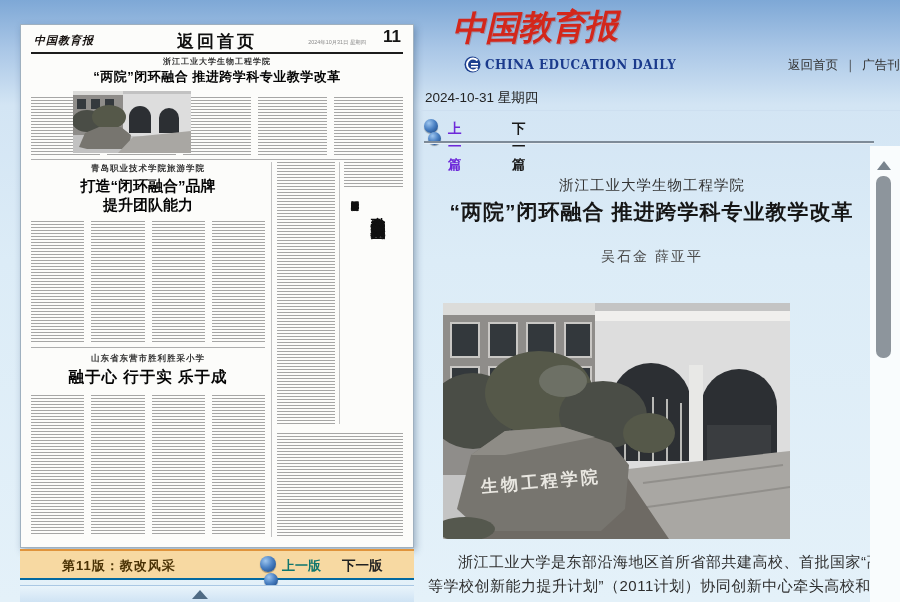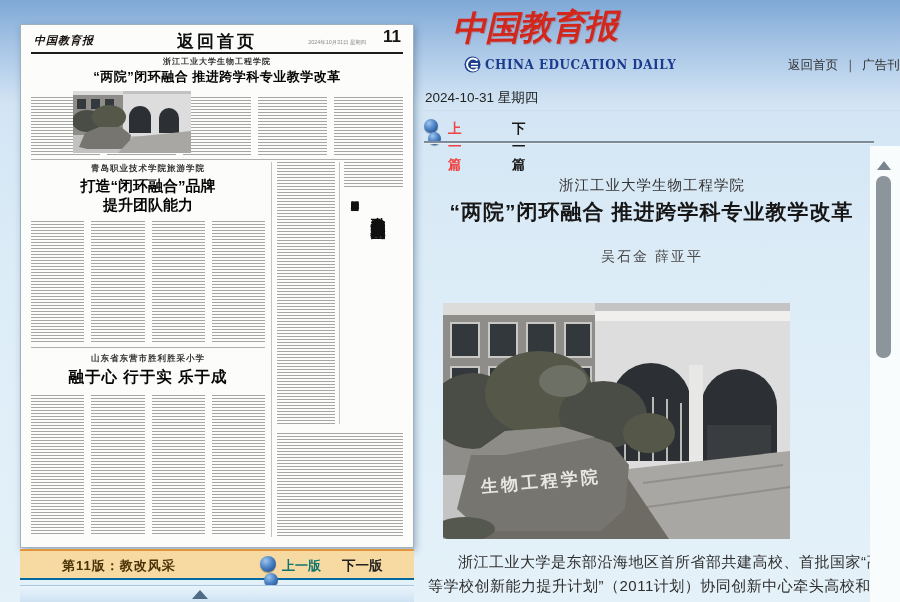--- a/index.html
+++ b/index.html
@@ -46,21 +46,21 @@
     font-size:34px;color:#d3271b;letter-spacing:-1px;transform:rotate(-1deg);
     text-shadow:1px 1px 0 rgba(160,20,10,.25);
   }
   .site-logo-row{position:absolute;left:464px;top:56px;display:flex;align-items:center;gap:4px;}
   .site-masthead-en{font-family:"DejaVu Serif",serif;font-weight:bold;font-size:12px;color:#1a3a8c;letter-spacing:.5px;}
   .site-links{position:absolute;left:788px;top:57px;font-size:12.5px;color:#333;display:flex;gap:6px;white-space:nowrap;}
   .site-links span{cursor:pointer;}
   .date-row{position:absolute;left:420px;top:86px;width:480px;height:24px;border-bottom:1px solid #cddff0;}
   .date-text{position:absolute;left:5px;top:3px;font-size:13.5px;color:#222;}
   .reader-nav{position:absolute;left:424px;top:118px;height:22px;}
-  .reader-prev{position:absolute;left:24px;top:2px;font-size:13.5px;font-weight:bold;color:#ef4444;}
+  .reader-prev{position:absolute;left:24px;top:2px;font-size:13.5px;font-weight:bold;color:#6d28d9;}
   .reader-next{position:absolute;left:88px;top:2px;font-size:13.5px;font-weight:bold;color:#1a1a1a;}
   .reader-divider{position:absolute;left:424px;top:141px;width:450px;height:2px;background:#7e8b98;border-bottom:1px solid #e6eef5;}
   .art-kicker{position:absolute;left:432px;top:176px;width:440px;text-align:center;font-size:14.5px;color:#333;letter-spacing:1px;}
   .art-title{position:absolute;left:423px;top:198px;width:457px;text-align:center;font-size:21px;font-weight:bold;color:#161616;letter-spacing:1px;}
   .art-authors{position:absolute;left:432px;top:248px;width:440px;text-align:center;font-size:14px;color:#4a4a4a;letter-spacing:2px;}
   .art-photo{position:absolute;left:443px;top:303px;width:347px;height:236px;}
   .art-body{position:absolute;left:428px;top:550px;width:455px;height:50px;overflow:hidden;}
   .art-body p{margin:0;font-size:15px;line-height:1.62;color:#2e2e2e;text-indent:2em;letter-spacing:.5px;}
   
   .scroll-gutter{position:absolute;left:870px;top:146px;width:30px;height:456px;background:#f9fcfd;}

